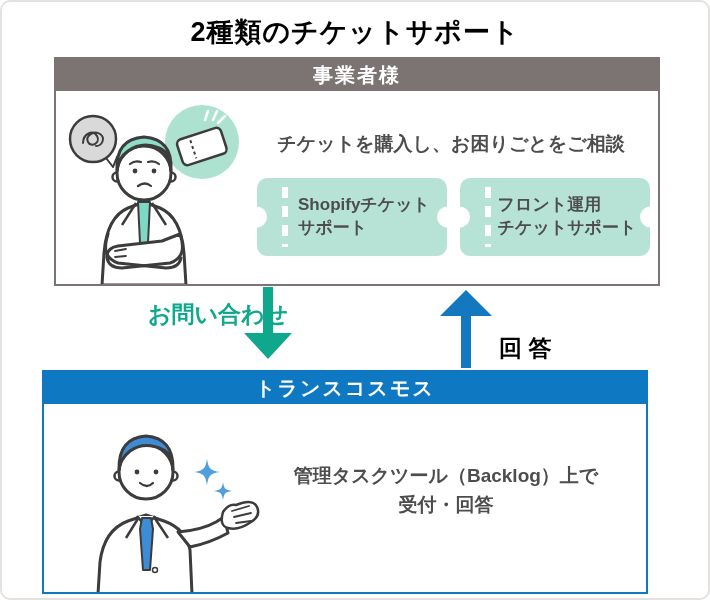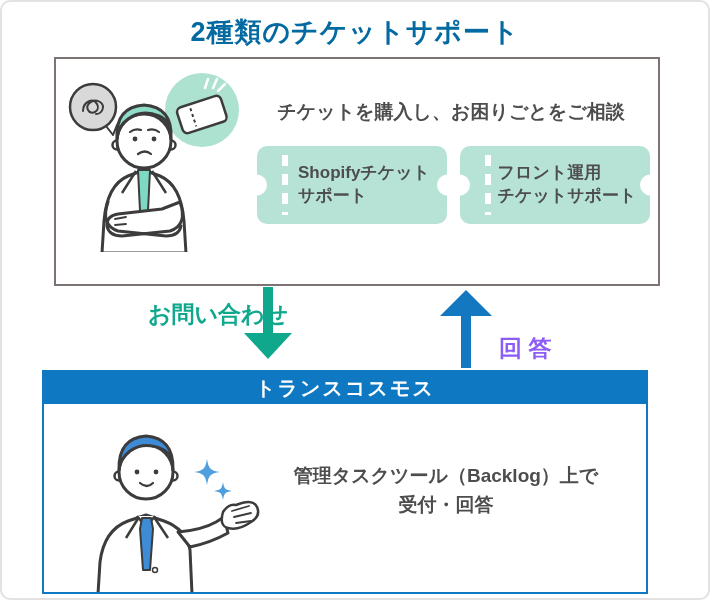--- a/index.html
+++ b/index.html
@@ -3,21 +3,21 @@
 <meta charset="utf-8">
 <style>
   html,body { margin:0; padding:0; background:#fff; }
   .page {
     position:relative; width:710px; height:600px; box-sizing:border-box;
     background:#fff; border:2px solid #e4e2e1; border-radius:10px; overflow:hidden;
     font-family:"Liberation Sans", sans-serif;
   }
   .title {
     position:absolute; top:12px; left:0; width:100%;
-    text-align:center; font-size:27px; font-weight:bold; color:#0369a1; letter-spacing:1px;
+    text-align:center; font-size:27px; font-weight:bold; color:#000000; letter-spacing:1px;
   }
   
   .panel { position:absolute; box-sizing:border-box; background:#fff; }
   .panel.top { left:52px; top:55px; width:606px; height:229px; border:2px solid #7b7472; }
   .panel.bottom { left:40px; top:368px; width:606px; height:224px; border:2px solid #0e78c2; }
   .panel-header {
     height:32px; line-height:32px; text-align:center;
     color:#fff; font-size:20px; font-weight:bold; letter-spacing:2px;
   }
   .panel.top .panel-header { background:#7b7472; }
@@ -44,33 +44,34 @@
   .ticket .t-label { padding-left:24px; font-size:17px; font-weight:bold; color:#4d4d4d; line-height:1.35; text-align:left; }
   
   .arrow-shaft { position:absolute; width:10px; }
   .arrow-head { position:absolute; width:0; height:0; }
   .inq-shaft { left:261px; top:285px; height:48px; background:#0fa88d; }
   .inq-head  { left:242px; top:331px; border-left:24px solid transparent; border-right:24px solid transparent; border-top:26px solid #0fa88d; }
   .ans-head  { left:438px; top:288px; border-left:26px solid transparent; border-right:26px solid transparent; border-bottom:26px solid #1478c0; }
   .ans-shaft { left:459px; top:313px; height:53px; background:#1478c0; }
   .flow-label { position:absolute; font-size:23px; font-weight:bold; }
   .inq-label { left:146px; top:297px; color:#0fa88d; }
-  .ans-label { left:497px; top:331px; color:#8b5cf6; }
+  .ans-label { left:497px; top:331px; color:#000000; }
   .illus { position:absolute; }
   .illus.worried { left:6px; top:10px; }
   .illus.staff { left:30px; top:6px; }
 </style>
 </head>
 <body>
 
 <div class="page">
 
   <div class="title">2種類のチケットサポート</div>
 
   <div class="panel top">
+    <div class="panel-header">事業者様</div>
     <div class="panel-body">
 
       <svg class="illus worried" width="190" height="184" viewBox="0 0 190 184">
 
         <g>
           <circle cx="140" cy="41" r="37" fill="#ade2d1"></circle>
           <g transform="rotate(-18 140 46)">
             <rect x="117" y="32" width="46" height="27" rx="5" fill="#fff" stroke="#3c3c3c" stroke-width="2.5"></rect>
             <line x1="131" y1="36" x2="131" y2="55" stroke="#3c3c3c" stroke-width="2" stroke-dasharray="3 3"></line>
           </g>

